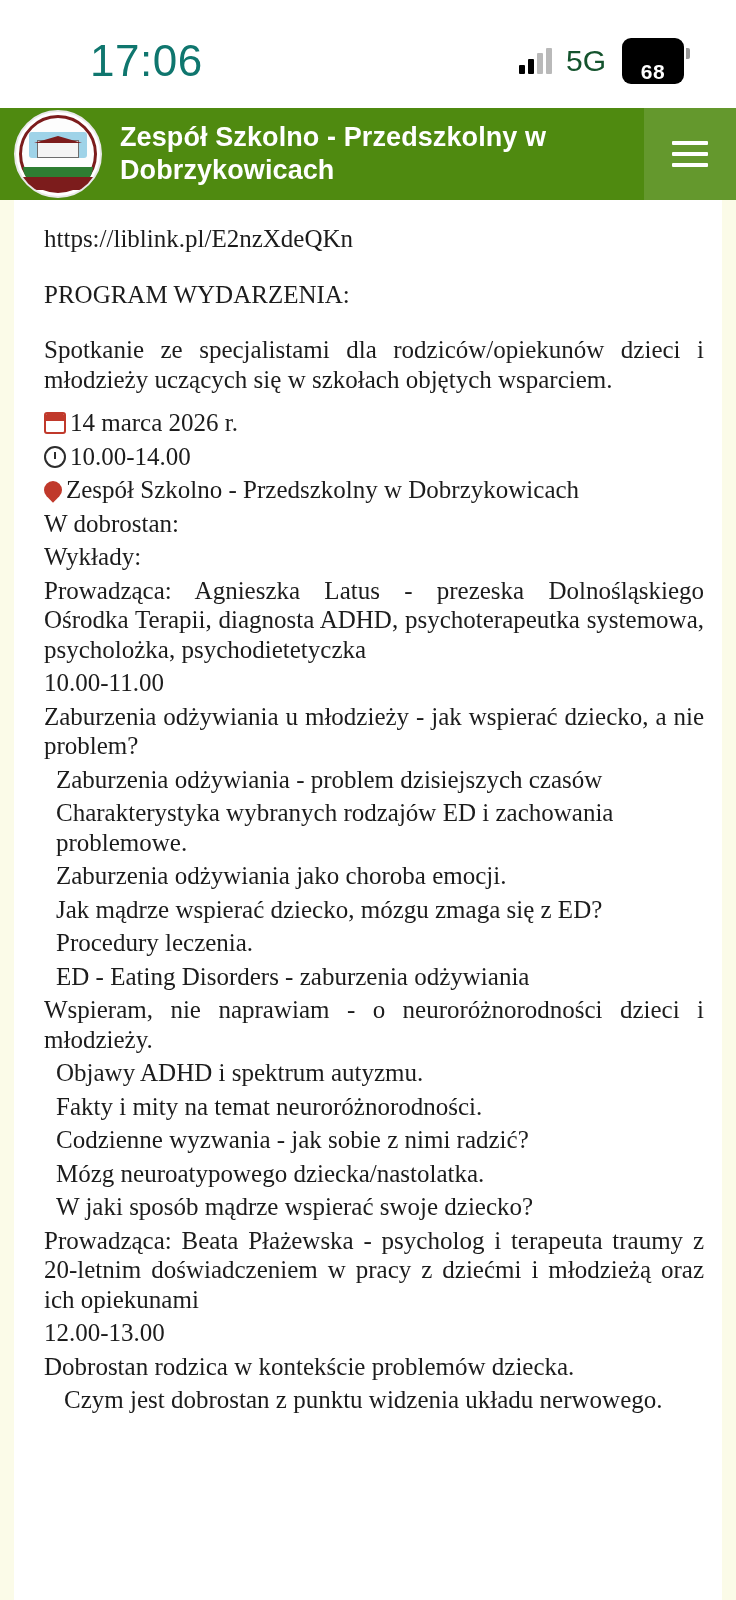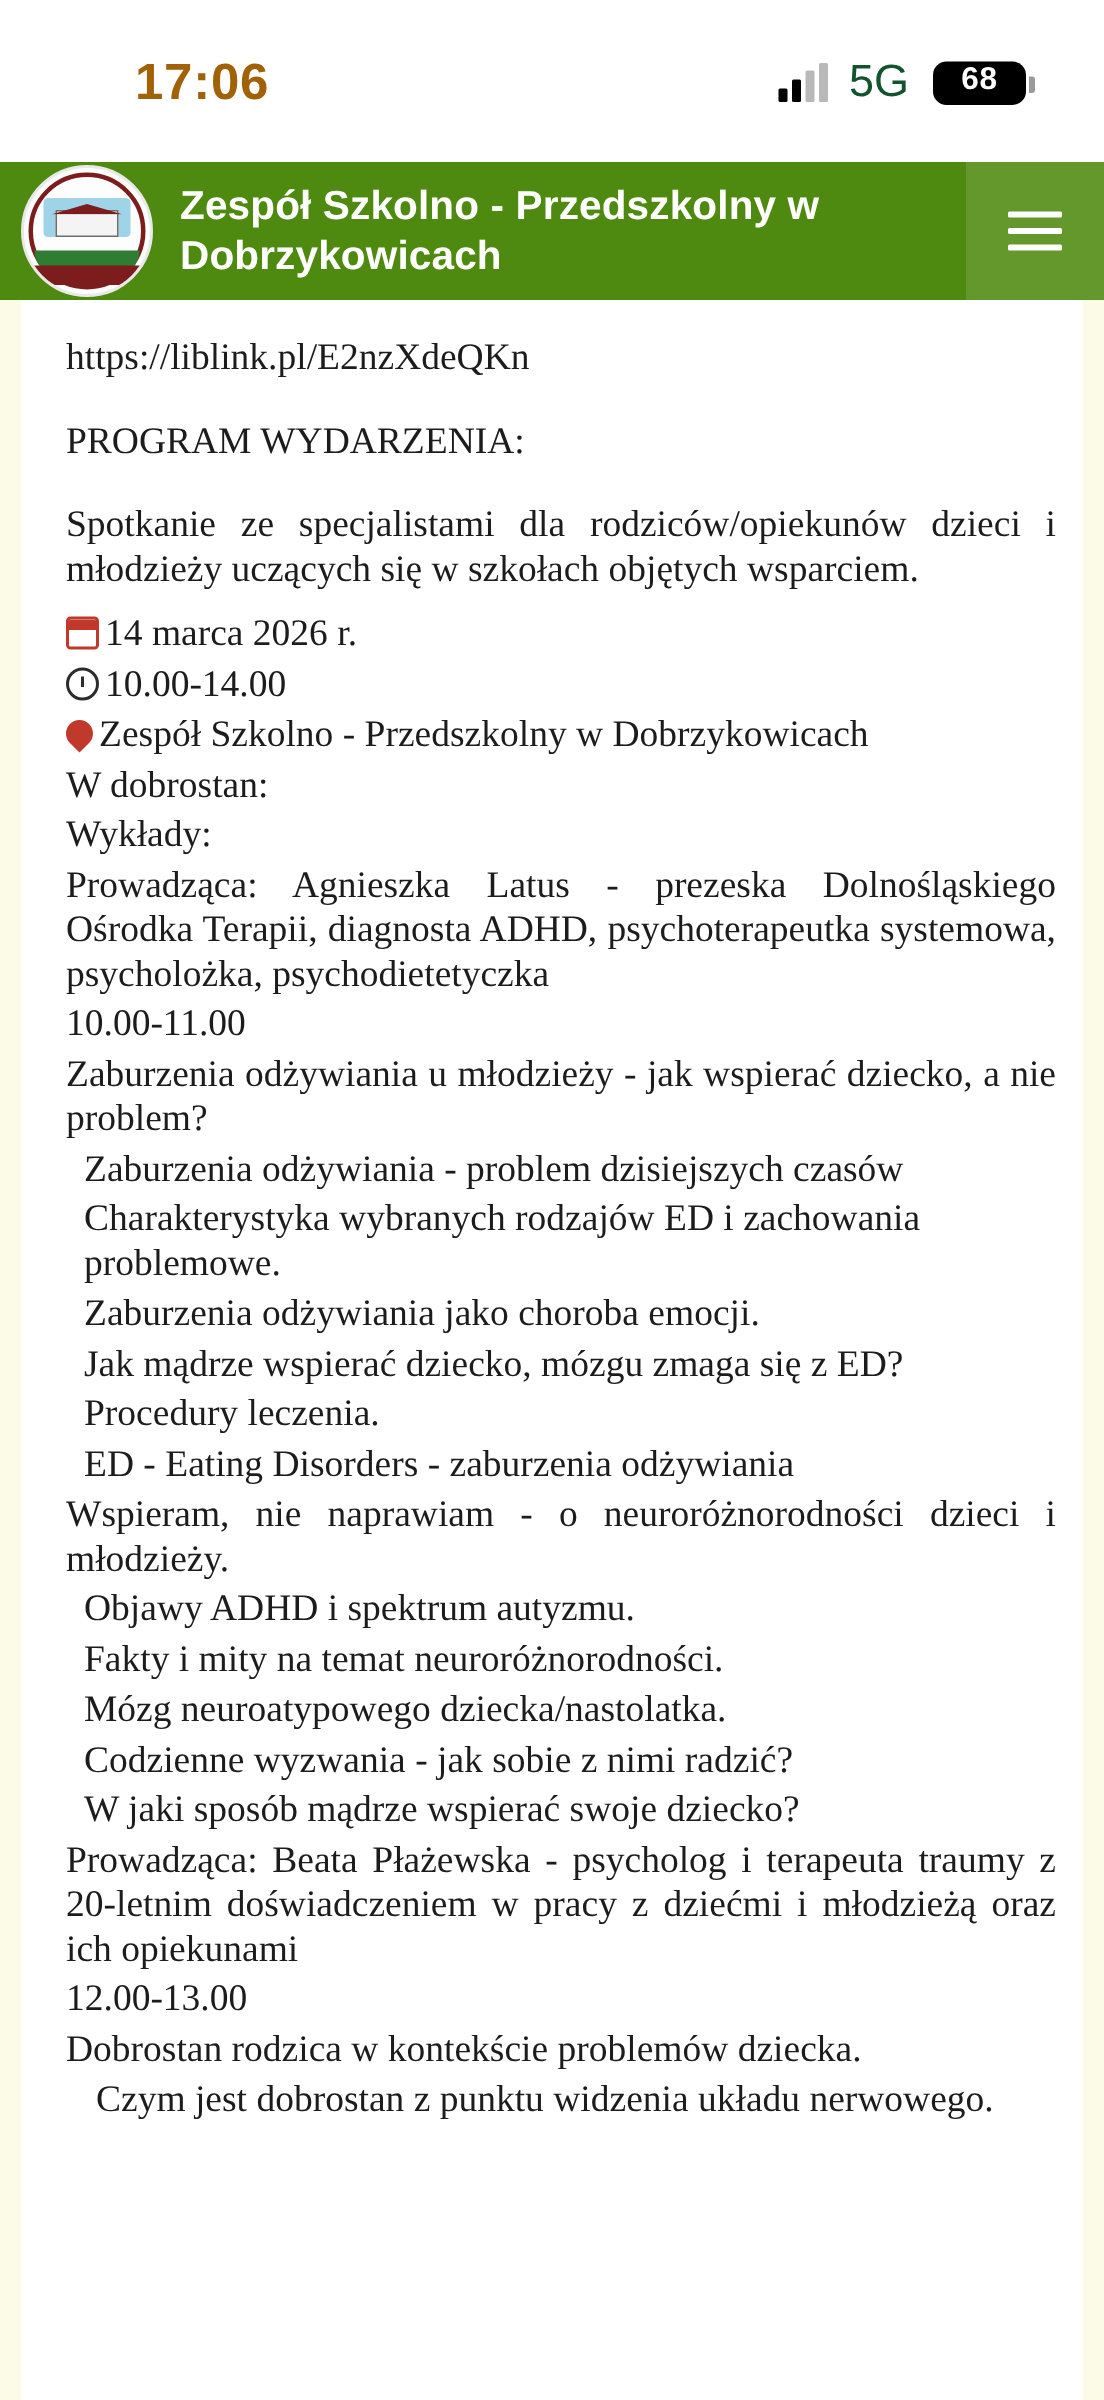--- a/index.html
+++ b/index.html
@@ -23,23 +23,23 @@
   .statusbar {
     height: 108px;
     flex: 0 0 108px;
     position: relative;
     background: #ffffff;
   }
   .status-time {
     position: absolute;
     left: 90px;
     top: 36px;
-    font-size: 34px;
-    font-weight: bold;
-    color: #a16207;
+    font-size: 44px;
+    font-weight: normal;
+    color: #0f766e;
     letter-spacing: 0.5px;
   }
   .status-right {
     position: absolute;
     right: 52px;
     top: 38px;
     display: flex;
     align-items: center;
     gap: 12px;
   }
@@ -61,25 +61,25 @@
   .signal-bars i:nth-child(4) { height: 26px; background: #b9b9b9; }
   .net-label {
     font-size: 30px;
     font-weight: 500;
     color: #14532d;
     margin-left: 2px;
   }
   .battery {
     position: relative;
     width: 62px;
-    height: 29px;
+    height: 46px;
     background: #000;
     border-radius: 9px;
     display: flex;
-    align-items: flex-start;
+    align-items: flex-end;
     justify-content: center;
     margin-left: 4px;
   }
   .battery span {
     color: #fff;
     font-size: 21px;
     font-weight: bold;
     letter-spacing: 0.5px;
   }
   .battery::after {
@@ -349,22 +349,22 @@
       <p class="just">Zaburzenia odżywiania u młodzieży - jak wspierać dziecko, a nie problem?</p>
       <p class="ind">Zaburzenia odżywiania - problem dzisiejszych czasów</p>
       <p class="ind">Charakterystyka wybranych rodzajów ED i zachowania problemowe.</p>
       <p class="ind">Zaburzenia odżywiania jako choroba emocji.</p>
       <p class="ind">Jak mądrze wspierać dziecko, mózgu zmaga się z ED?</p>
       <p class="ind">Procedury leczenia.</p>
       <p class="ind">ED - Eating Disorders - zaburzenia odżywiania</p>
       <p class="just">Wspieram, nie naprawiam - o neuroróżnorodności dzieci i młodzieży.</p>
       <p class="ind">Objawy ADHD i spektrum autyzmu.</p>
       <p class="ind">Fakty i mity na temat neuroróżnorodności.</p>
+      <p class="ind">Codzienne wyzwania - jak sobie z nimi radzić?</p>
       <p class="ind">Mózg neuroatypowego dziecka/nastolatka.</p>
-      <p class="ind">Codzienne wyzwania - jak sobie z nimi radzić?</p>
       <p class="ind">W jaki sposób mądrze wspierać swoje dziecko?</p>
       <p class="just">Prowadząca: Beata Płażewska - psycholog i terapeuta traumy z 20-letnim doświadczeniem w pracy z dziećmi i młodzieżą oraz ich opiekunami</p>
       <p>12.00-13.00</p>
       <p>Dobrostan rodzica w kontekście problemów dziecka.</p>
       <p class="just ind2">Czym jest dobrostan z punktu widzenia układu nerwowego.</p>
 
     </div>
   </div>
 </div>
 

